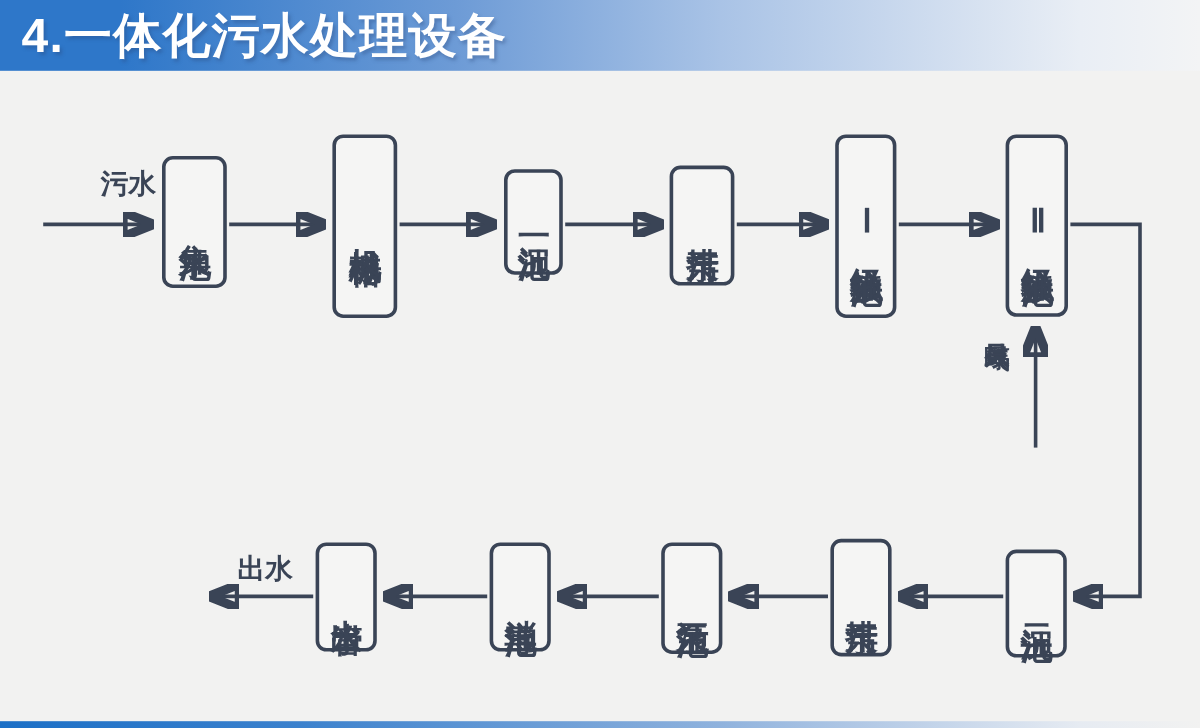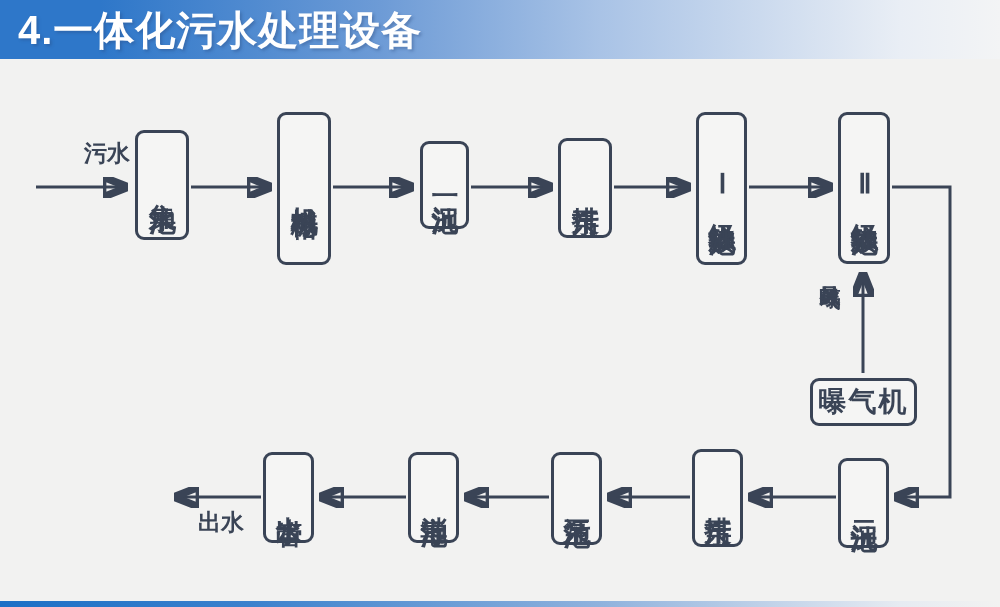--- a/index.html
+++ b/index.html
@@ -94,23 +94,20 @@
   <div class="node" style="left:696px; top:112px; width:51px; height:153px;">
     <span class="vtext">Ⅰ级接触池</span>
   </div>
 
   <div class="node" style="left:838px; top:112px; width:52px; height:152px;">
     <span class="vtext">Ⅱ级接触池</span>
   </div>
 
   <div class="flow-label vert" style="left:820px; top:269px;">鼓风曝气</div>
 
-  <div class="node" style="left:810px; top:378px; width:107px; height:48px;">
-    <span class="htext">曝气机</span>
-  </div>
 
   <div class="node" style="left:838px; top:458px; width:51px; height:90px;">
     <span class="vtext">二沉池</span>
   </div>
 
   <div class="node" style="left:692px; top:449px; width:51px; height:98px;">
     <span class="vtext">排污泵</span>
   </div>
 
   <div class="node" style="left:551px; top:452px; width:51px; height:93px;">
@@ -118,17 +115,17 @@
   </div>
 
   <div class="node" style="left:408px; top:452px; width:51px; height:91px;">
     <span class="vtext">消毒池</span>
   </div>
 
   <div class="node" style="left:263px; top:452px; width:51px; height:91px;">
     <span class="vtext">出水管</span>
   </div>
 
-  <div class="flow-label" style="left:198px; top:463px;margin-top:48px;">出水</div>
+  <div class="flow-label" style="left:198px; top:463px;">出水</div>
 
   <div class="bottom-bar"></div>
 
 </div>
 
 </body></html>

